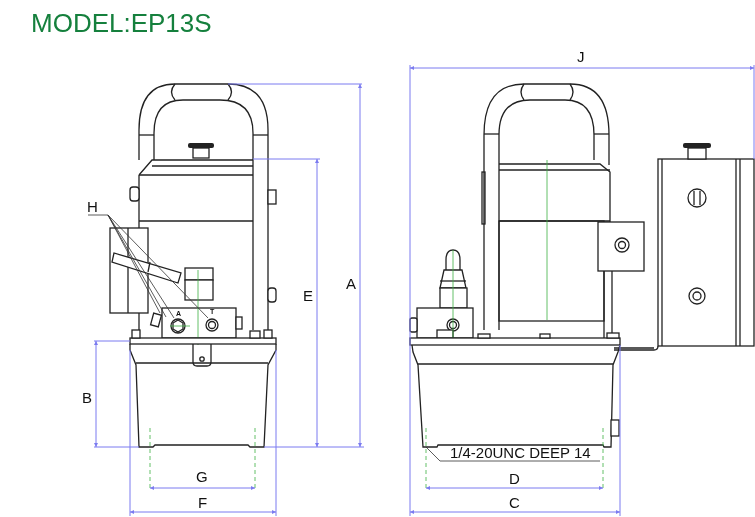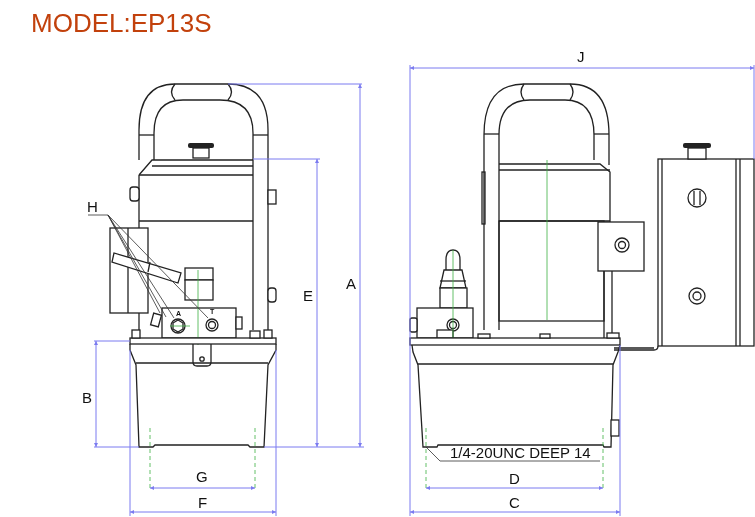--- a/index.html
+++ b/index.html
@@ -1,17 +1,17 @@
 <!DOCTYPE html>
 <html><head>
 <meta charset="utf-8">
 <style>
   html, body { margin: 0; padding: 0; background: #ffffff; }
   body { width: 755px; height: 517px; position: relative; overflow: hidden; font-family: "Liberation Sans", sans-serif; }
-  .title { position: absolute; left: 31px; top: 8px; font-size: 26px; color: #c2410c; letter-spacing: 0px; }
+  .title { position: absolute; left: 31px; top: 8px; font-size: 26px; color: #15803d; letter-spacing: 0px; }
   svg.drawing { position: absolute; left: 0; top: 0; }
   .lbl { font-family: "Liberation Sans", sans-serif; font-size: 15px; fill: #111; }
   .note { font-family: "Liberation Sans", sans-serif; font-size: 15px; fill: #111; }
   .tiny { font-family: "Liberation Sans", sans-serif; font-size: 7px; fill: #111; font-weight: bold; }
   .ink { fill: none; stroke: #222; stroke-width: 1.3; }
   .inkf { fill: #fff; stroke: #222; stroke-width: 1.3; }
   .thin { fill: none; stroke: #333; stroke-width: 0.8; }
   .dim { fill: none; stroke: #7b7bf0; stroke-width: 1; }
   .arr { fill: #7b7bf0; }
   .ctr { fill: none; stroke: #3cb043; stroke-width: 0.8; }

